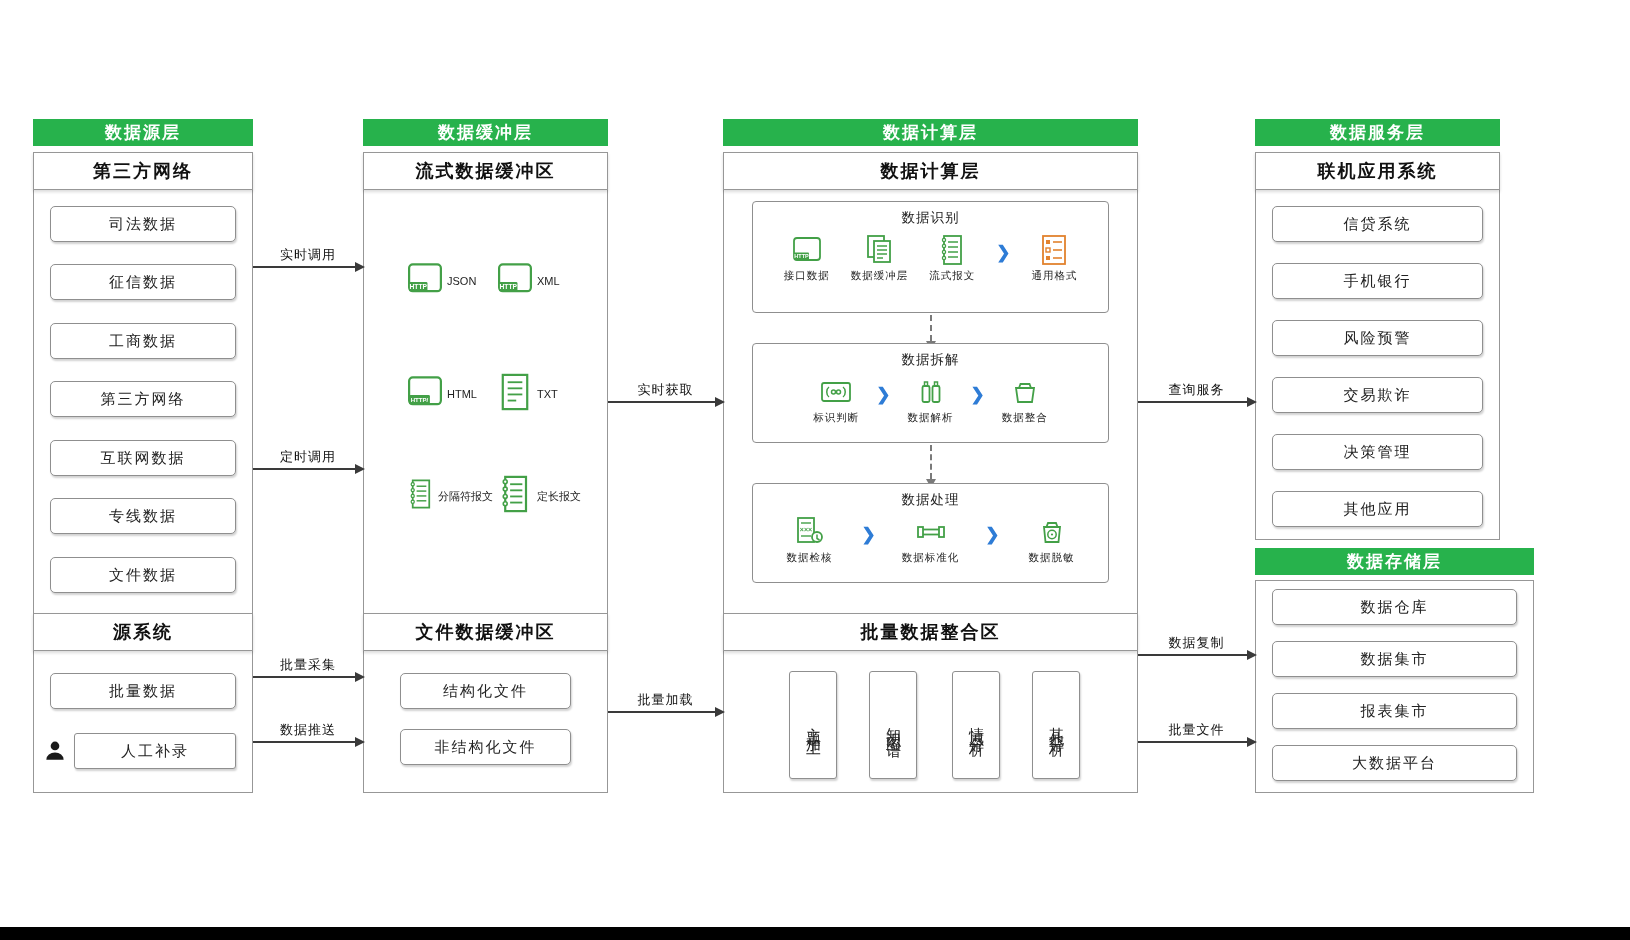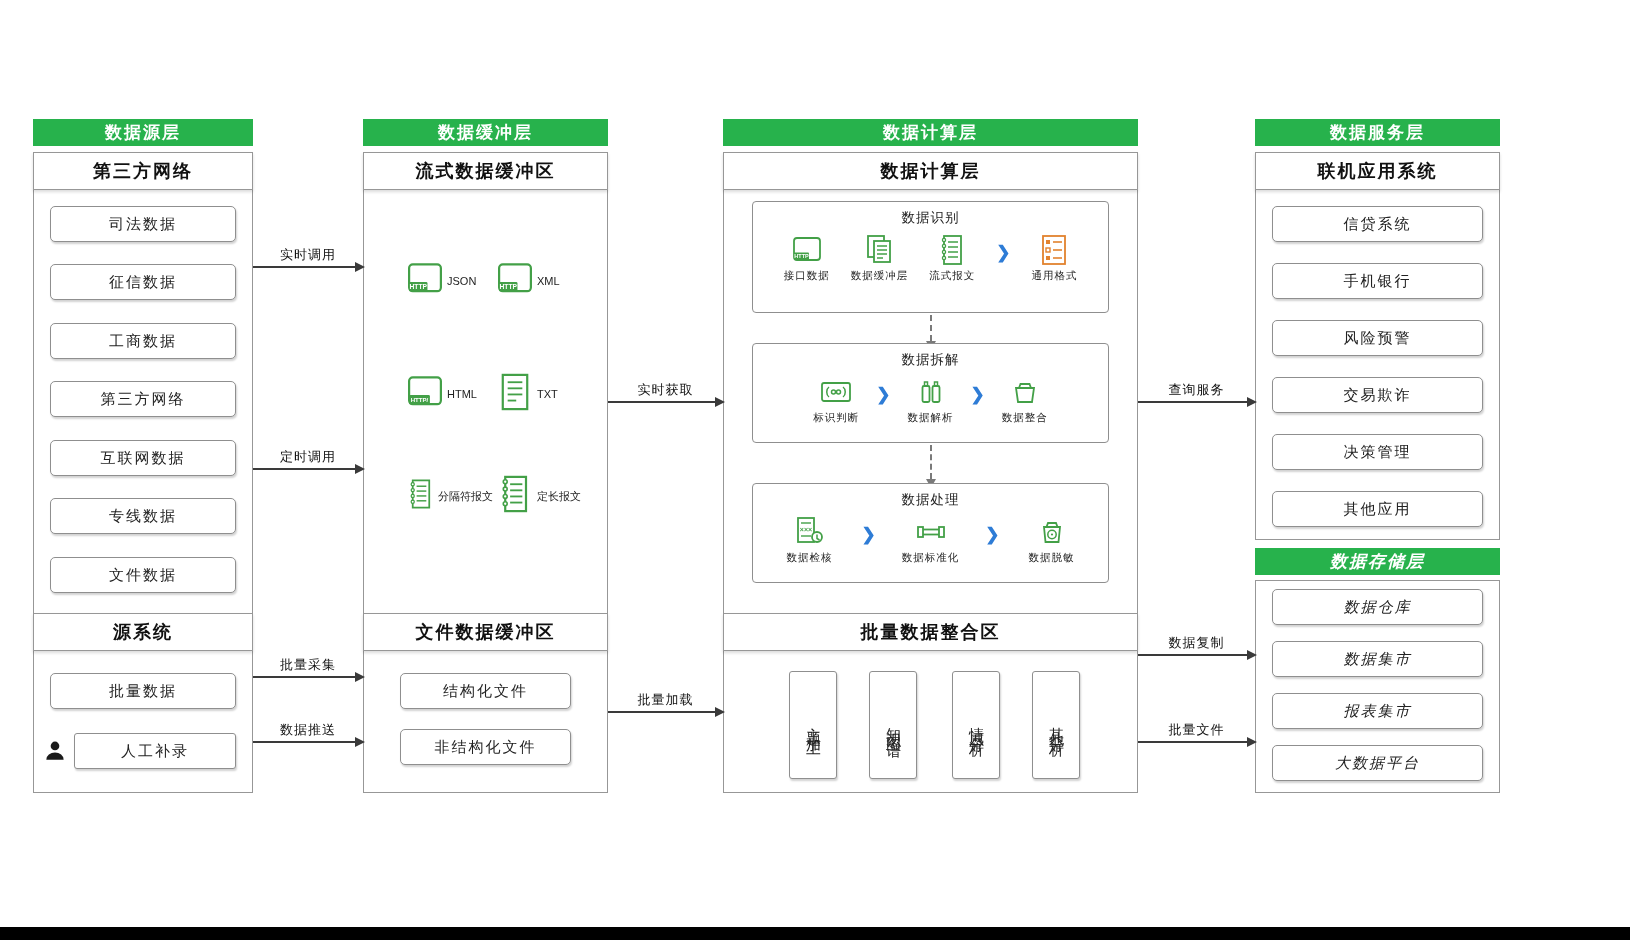--- a/index.html
+++ b/index.html
@@ -303,21 +303,21 @@
       <div class="stitle" style="top:-1px;">联机应用系统</div>
       <div class="item" style="top:53px;">信贷系统</div>
       <div class="item" style="top:110px;">手机银行</div>
       <div class="item" style="top:167px;">风险预警</div>
       <div class="item" style="top:224px;">交易欺诈</div>
       <div class="item" style="top:281px;">决策管理</div>
       <div class="item" style="top:338px;">其他应用</div>
     </div>
   </div>
 
-  <div class="col" style="left:1255px; top:548px; width:245px; height:245px;font-style:italic;">
+  <div class="col" style="left:1255px; top:548px; width:279px; height:245px;">
     <div class="lhdr">数据存储层</div>
     <div class="cbody" style="top:32px; height:213px;">
       <div class="item" style="top:8px;">数据仓库</div>
       <div class="item" style="top:60px;">数据集市</div>
       <div class="item" style="top:112px;">报表集市</div>
       <div class="item" style="top:164px;">大数据平台</div>
     </div>
   </div>
 
   <div class="arrow" style="left:253px; top:266px; width:110px;">

